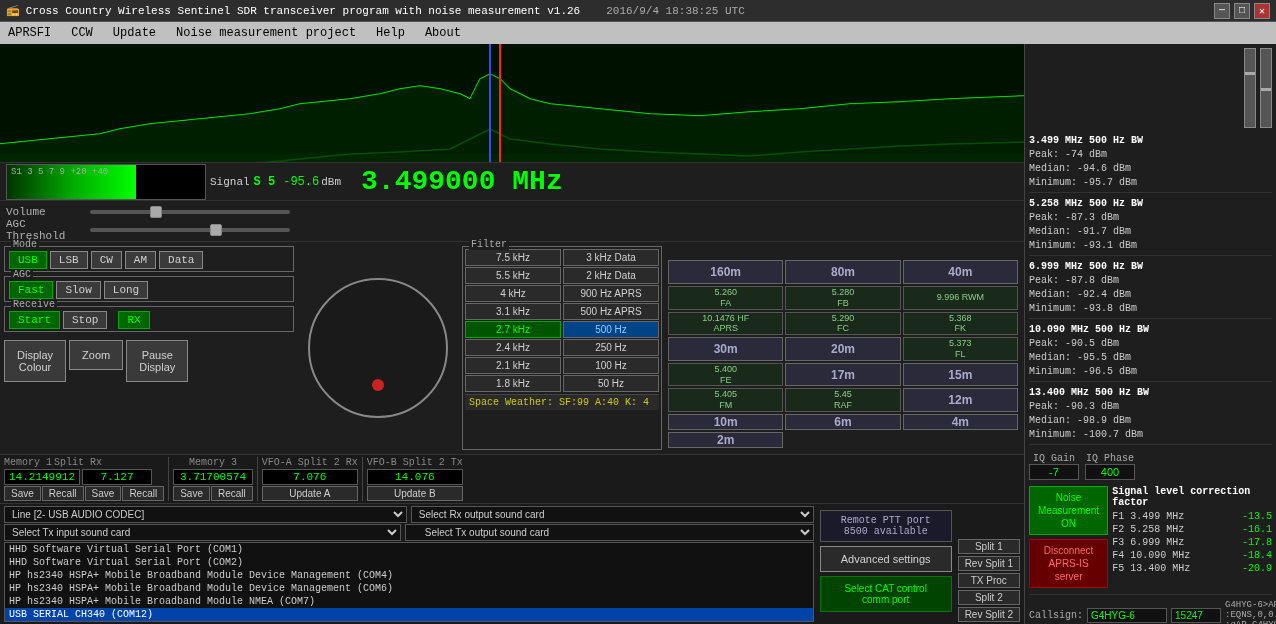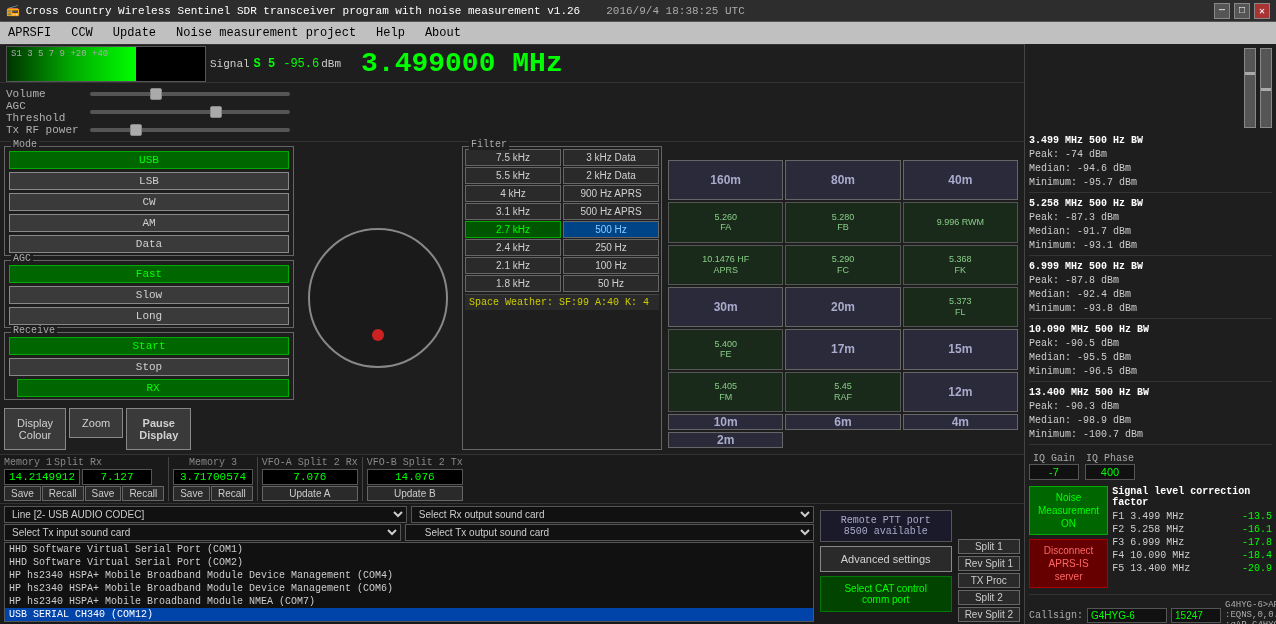--- a/index.html
+++ b/index.html
@@ -173,21 +173,20 @@
       left: 6px;
       background: #1e1e1e;
       padding: 0 2px;
       font-size: 10px;
       color: #aaa;
     }
     .btn-row {
       display: flex;
       gap: 3px;
       margin-top: 2px;
-      flex-direction: column;
     }
     .btn {
       padding: 2px 8px;
       border: 1px solid #888;
       background: #3a3a3a;
       color: #d0d0d0;
       font-size: 11px;
       cursor: pointer;
       font-family: 'Courier New', monospace;
     }
@@ -598,26 +597,20 @@
           <div class="slider-track">
             <div class="slider-thumb" style="left:30%;"></div>
           </div>
         </div>
         <div class="slider-line">
           <span class="slider-label">AGC Threshold</span>
           <div class="slider-track">
             <div class="slider-thumb" style="left:60%;"></div>
           </div>
         </div>
-        <div class="slider-line">
-          <span class="slider-label">Tx RF power</span>
-          <div class="slider-track">
-            <div class="slider-thumb" style="left:20%;"></div>
-          </div>
-        </div>
       </div>
 
       <div id="bottom-controls">
 
         <div id="left-controls">
 
           <div class="group-box">
             <span class="group-label">Mode</span>
             <div class="btn-row">
               <button class="btn btn-green">USB</button>
@@ -643,21 +636,21 @@
               <button class="btn btn-green">Start</button>
               <button class="btn">Stop</button>
               <button class="btn btn-green" style="margin-left:8px;">RX</button>
             </div>
           </div>
 
           <div id="display-zoom">
             <button class="big-btn" style="white-space:pre-line;">Display
 Colour</button>
             <button class="big-btn">Zoom</button>
-            <button class="big-btn" style="white-space:pre-line;font-weight:bold;">Pause
+            <button class="big-btn" style="white-space:pre-line;">Pause
 Display</button>
           </div>
         </div>
 
         <div id="tuning-circle-area">
           <div id="tuning-circle">
             <div id="tuning-dot"></div>
           </div>
         </div>
 

